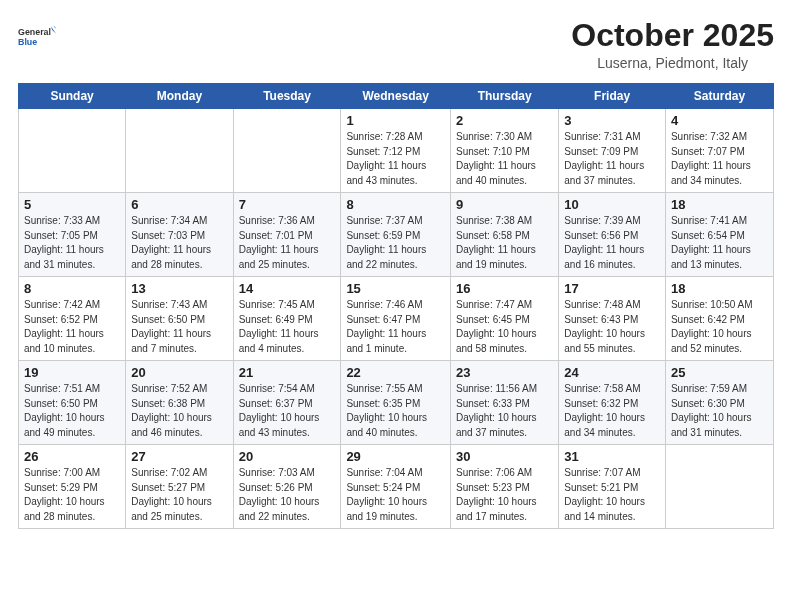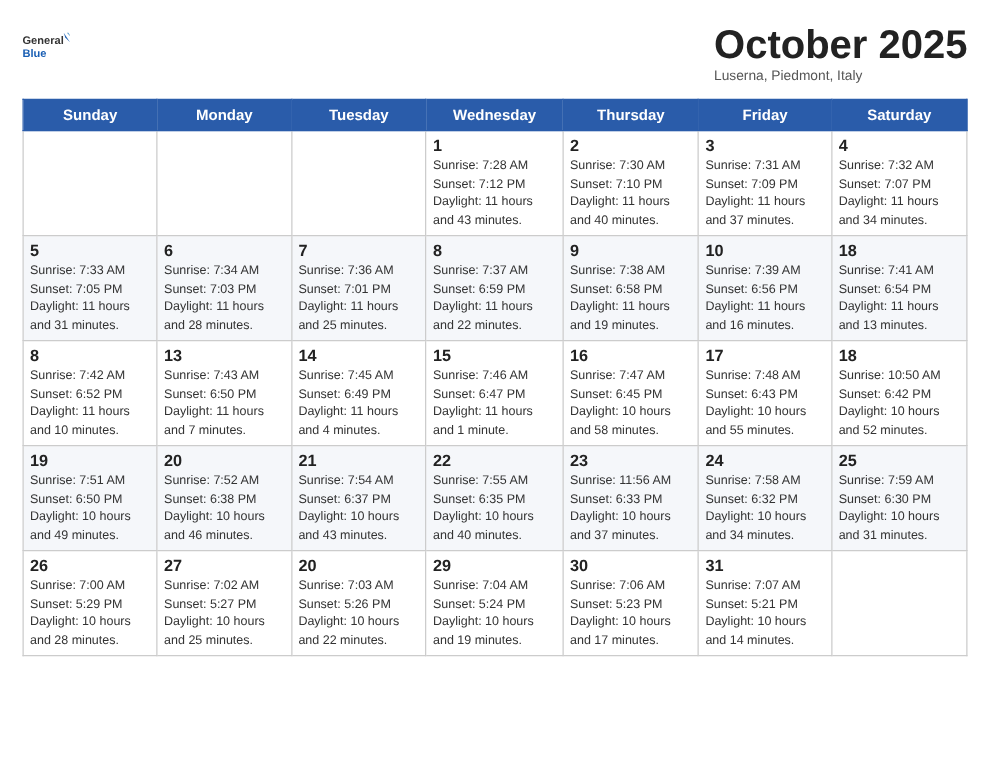--- a/index.html
+++ b/index.html
@@ -21,30 +21,30 @@
       align-items: flex-start;
       justify-content: space-between;
       margin-bottom: 12px;
     }
     .logo {
       display: flex;
       align-items: center;
       gap: 4px;
     }
     .title-block {
-      text-align: left;
+      text-align: center;
     }
     .cal-title {
       font-size: 32px;
       font-weight: bold;
       color: #222;
       line-height: 1.1;
     }
     .cal-subtitle {
-      font-size: 11px;
+      font-size: 14px;
       color: #555;
       margin-top: 2px;
     }
     .calendar-table {
       width: 100%;
       border-collapse: collapse;
       border: 1px solid #ccc;
     }
     .calendar-table th {
       background: #2a5caa;

